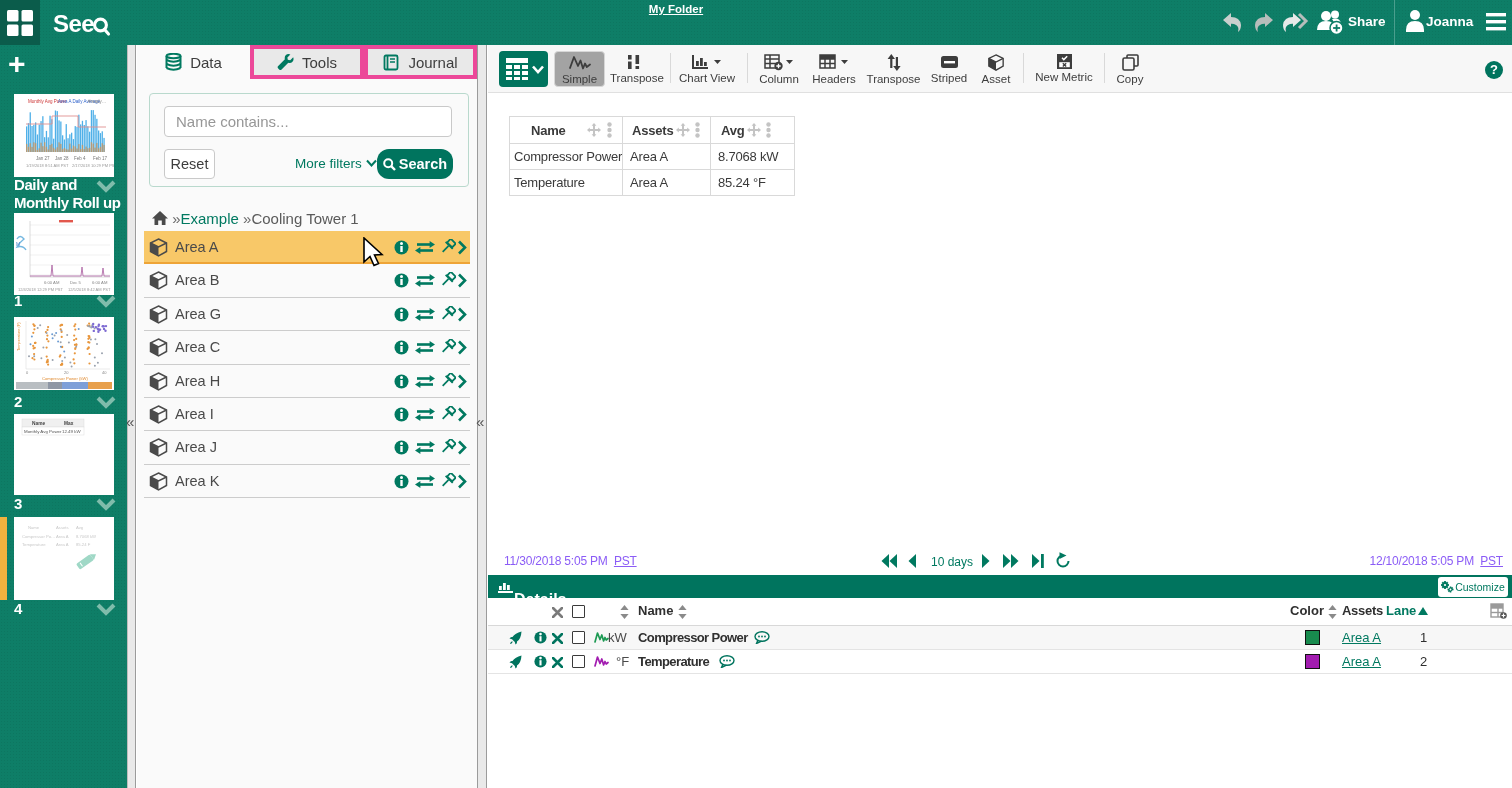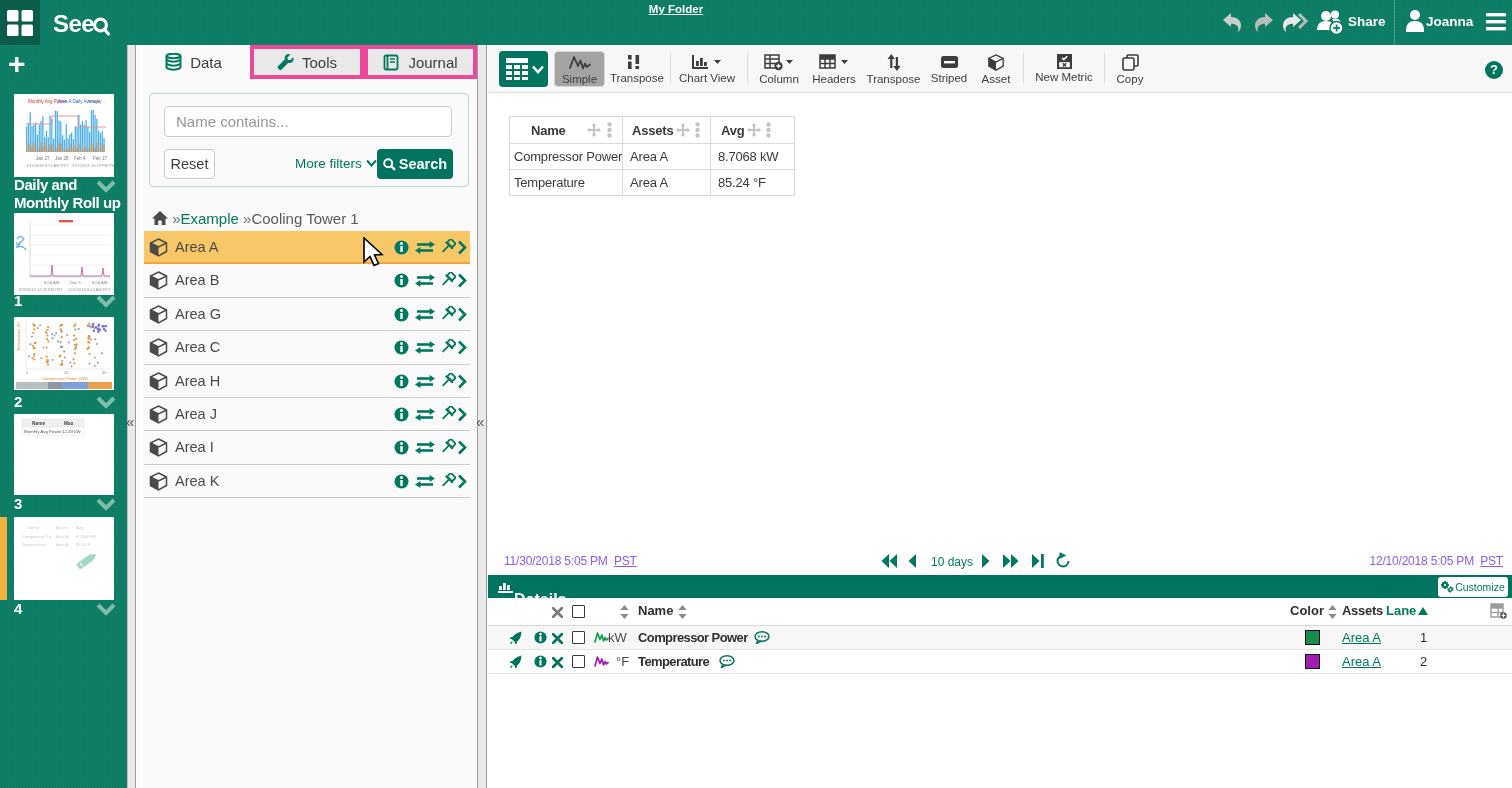--- a/index.html
+++ b/index.html
@@ -28,21 +28,21 @@
 #rstrip { position:absolute; left:477px; top:45px; width:10px; height:743px; background:#e9e9e9; border-left:1px solid #9b9b9b; border-right:1px solid #9b9b9b; }
 .collapser { position:absolute; top:368px; left:-2px; font-size:15px; color:#555; }
 
 #datapanel { position:absolute; left:137px; top:45px; width:340px; height:743px; background:#fafafa; }
 .tab { position:absolute; top:0; height:34px; font-size:15px; color:#3d3d3d; display:flex; align-items:center; justify-content:center; gap:8px; }
 .tab.inactive { background:#e9e9e9; border:4px solid #ec4899; }
 .searchbox { position:absolute; left:12px; top:48px; width:320px; height:94px; border:1px solid #b9d9cd; border-radius:4px; }
 #nameinput { position:absolute; left:14px; top:12px; width:288px; height:31px; border:1px solid #c9c9c9; border-radius:4px; background:#fff; color:#979797; font-size:15px; line-height:29px; padding-left:11px; }
 #resetbtn { position:absolute; left:14px; top:55px; width:51px; height:30px; border:1px solid #c9c9c9; border-radius:4px; background:#fff; color:#3d3d3d; font-size:14.5px; text-align:center; line-height:28px; }
 #morefilters { position:absolute; left:145px; top:62px; color:#007960; font-size:13.5px; }
-#searchbtn { position:absolute; left:227px; top:55px; width:76px; height:30px; border-radius:4px; background:#00745e; color:#fff; font-size:14.5px; font-weight:bold; text-align:center; line-height:30px; }
+#searchbtn { position:absolute; left:227px; top:55px; width:76px; height:30px; border-radius:12px; background:#00745e; color:#fff; font-size:14.5px; font-weight:bold; text-align:center; line-height:30px; }
 #breadcrumb { position:absolute; left:15px; top:165px; font-size:15px; color:#5a5a5a; }
 #assetlist { position:absolute; left:7px; top:186px; width:326px; }
 .arow { position:relative; height:33.4px; border-bottom:1px solid #ccc; }
 .arow .alabel { position:absolute; left:31px; top:8px; font-size:14.5px; color:#4a4a4a; }
 .arow.hl { background:#f8c868; border-bottom:2px solid #eea437; }
 
 #main { position:absolute; left:488px; top:45px; width:1024px; height:743px; background:#fff; }
 #toolbar { position:absolute; left:0; top:0; width:1024px; height:48px; background:#f7f7f7; border-bottom:1px solid #e0e0e0; }
 .tbtn { position:absolute; top:6px; height:36px; text-align:center; color:#3d3d3d; font-size:11.5px; }
 .tsep { position:absolute; top:8px; width:1px; height:30px; background:#d9d9d9; }
@@ -643,21 +643,21 @@
         <span class="abs" style="left:313px;top:9px"><svg width="10" height="15" viewBox="0 0 10 15">
             <path d="M2 1.5 L8 7.5 L2 13.5" fill="none" stroke="#007960" stroke-width="2.6"></path>
           </svg></span>
       </div>
     <div class="arow">
         <svg class="abs" style="left:5px;top:7px" width="19" height="19" viewBox="0 0 19 19">
           <path d="M9.5 1 L17.5 5 L17.5 13.5 L9.5 18 L1.5 13.5 L1.5 5 Z" fill="none" stroke="#4a4a4a" stroke-width="1.5"></path>
           <path d="M1.5 5 L9.5 9 L17.5 5" fill="none" stroke="#4a4a4a" stroke-width="1.5"></path>
           <path d="M9.5 9 L9.5 18 L1.5 13.5 L1.5 5 Z" fill="#4a4a4a"></path>
         </svg>
-        <span class="alabel">Area J</span>
+        <span class="alabel">Area I</span>
         <span class="abs" style="left:250px;top:9px"><svg width="15" height="15" viewBox="0 0 15 15">
             <circle cx="7.5" cy="7.5" r="7" fill="#007960"></circle>
             <rect x="6.3" y="6" width="2.4" height="6" fill="#fff"></rect>
             <circle cx="7.5" cy="3.6" r="1.5" fill="#fff"></circle>
           </svg></span>
         <span class="abs" style="left:271px;top:9px"><svg width="20" height="15" viewBox="0 0 20 15">
             <g fill="#007960">
               <rect x="2" y="3.2" width="13" height="2.6"></rect>
               <path d="M14.6 0.9 L20 4.5 L14.6 8.1 Z"></path>
               <rect x="5" y="9.2" width="13" height="2.6"></rect>
@@ -674,21 +674,21 @@
         <span class="abs" style="left:313px;top:9px"><svg width="10" height="15" viewBox="0 0 10 15">
             <path d="M2 1.5 L8 7.5 L2 13.5" fill="none" stroke="#007960" stroke-width="2.6"></path>
           </svg></span>
       </div>
     <div class="arow">
         <svg class="abs" style="left:5px;top:7px" width="19" height="19" viewBox="0 0 19 19">
           <path d="M9.5 1 L17.5 5 L17.5 13.5 L9.5 18 L1.5 13.5 L1.5 5 Z" fill="none" stroke="#4a4a4a" stroke-width="1.5"></path>
           <path d="M1.5 5 L9.5 9 L17.5 5" fill="none" stroke="#4a4a4a" stroke-width="1.5"></path>
           <path d="M9.5 9 L9.5 18 L1.5 13.5 L1.5 5 Z" fill="#4a4a4a"></path>
         </svg>
-        <span class="alabel">Area I</span>
+        <span class="alabel">Area J</span>
         <span class="abs" style="left:250px;top:9px"><svg width="15" height="15" viewBox="0 0 15 15">
             <circle cx="7.5" cy="7.5" r="7" fill="#007960"></circle>
             <rect x="6.3" y="6" width="2.4" height="6" fill="#fff"></rect>
             <circle cx="7.5" cy="3.6" r="1.5" fill="#fff"></circle>
           </svg></span>
         <span class="abs" style="left:271px;top:9px"><svg width="20" height="15" viewBox="0 0 20 15">
             <g fill="#007960">
               <rect x="2" y="3.2" width="13" height="2.6"></rect>
               <path d="M14.6 0.9 L20 4.5 L14.6 8.1 Z"></path>
               <rect x="5" y="9.2" width="13" height="2.6"></rect>

